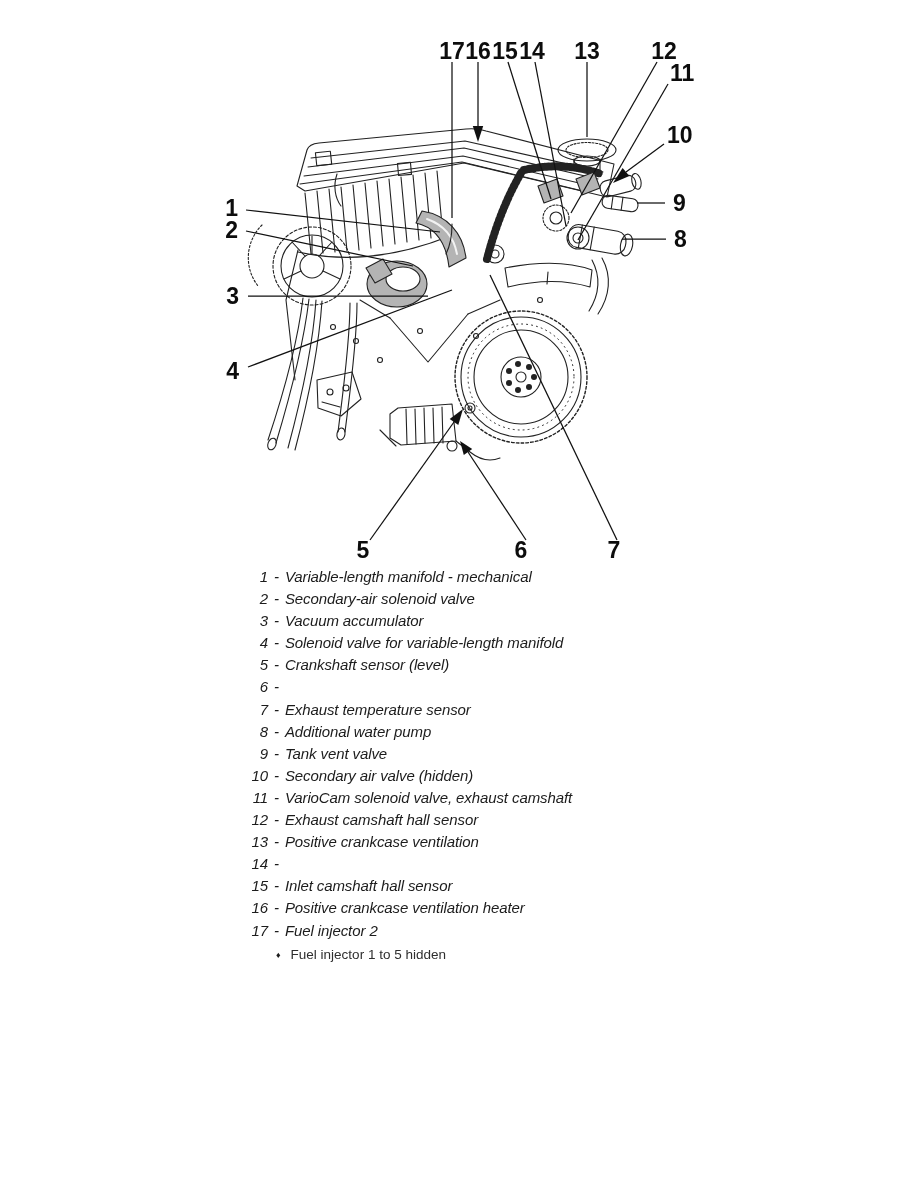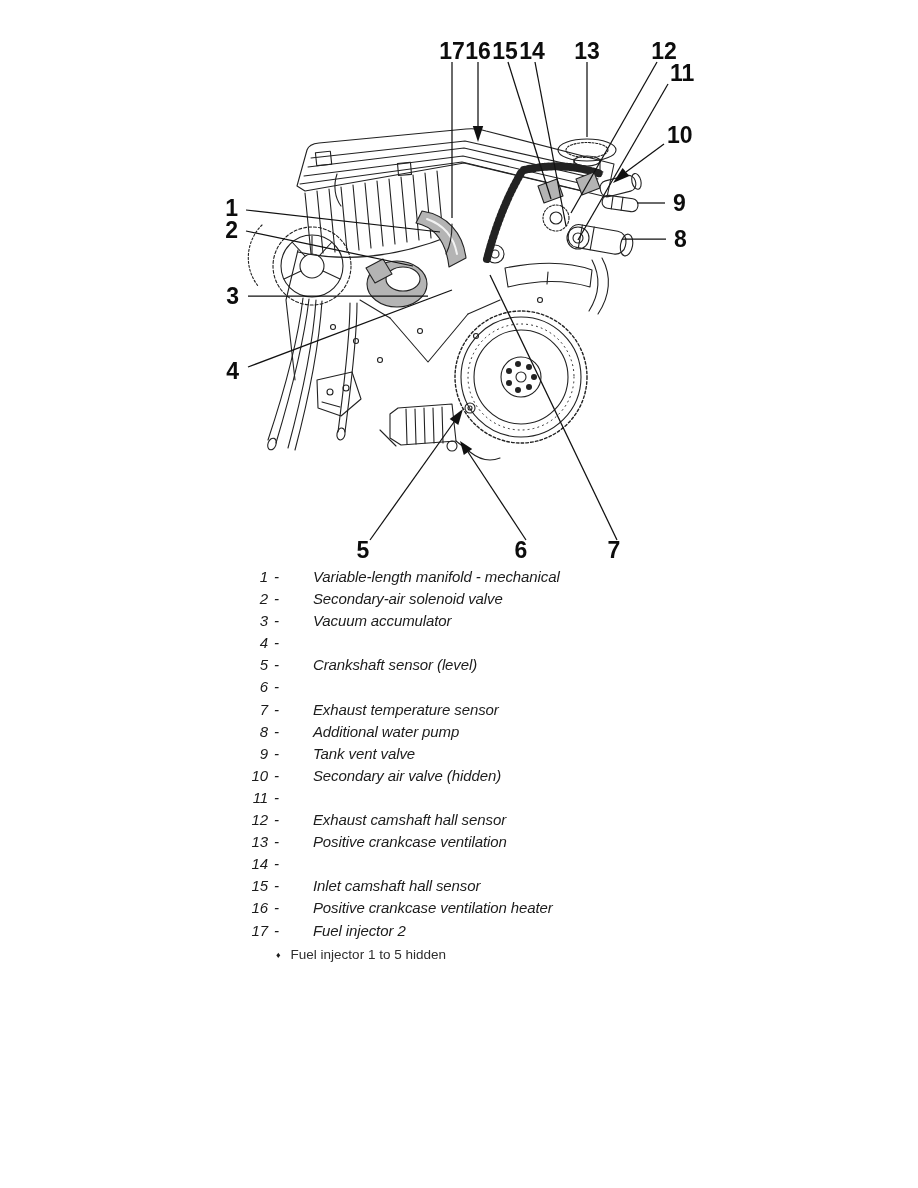--- a/index.html
+++ b/index.html
@@ -21,21 +21,21 @@
     position:absolute;left:244px;top:566px;width:480px;
     color:#1c1c1c;
   }
   .legend-row{
     display:flex;align-items:baseline;height:22.1px;
     font-style:italic;font-size:15px;line-height:22.1px;
     letter-spacing:-0.1px;
   }
   .legend-row .num{display:inline-block;width:24px;text-align:right;flex:0 0 24px;}
   .legend-row .dash{margin:0 6px;}
-  .legend-row .lbl{white-space:nowrap;margin-left:28px;}
+  .legend-row .lbl{white-space:nowrap;}
   .note{
     margin-top:3px;margin-left:32px;
     font-size:13.5px;color:#2e2e2e;font-style:normal;
     display:flex;align-items:center;height:20px;
   }
   .note .bullet{font-size:9px;margin-right:10px;color:#1c1c1c;}
 </style>
 </head>
 <body>
 
@@ -231,20 +231,21 @@
 
   <div class="legend-row">
     <span class="num">3</span>
     <span class="dash">-</span>
     <span class="lbl">Vacuum accumulator</span>
   </div>
 
   <div class="legend-row">
     <span class="num">4</span>
     <span class="dash">-</span>
+    <span class="lbl">Solenoid valve for variable-length manifold</span>
   </div>
 
   <div class="legend-row">
     <span class="num">5</span>
     <span class="dash">-</span>
     <span class="lbl">Crankshaft sensor (level)</span>
   </div>
 
   <div class="legend-row">
     <span class="num">6</span>
@@ -271,20 +272,21 @@
 
   <div class="legend-row">
     <span class="num">10</span>
     <span class="dash">-</span>
     <span class="lbl">Secondary air valve (hidden)</span>
   </div>
 
   <div class="legend-row">
     <span class="num">11</span>
     <span class="dash">-</span>
+    <span class="lbl">VarioCam solenoid valve, exhaust camshaft</span>
   </div>
 
   <div class="legend-row">
     <span class="num">12</span>
     <span class="dash">-</span>
     <span class="lbl">Exhaust camshaft hall sensor</span>
   </div>
 
   <div class="legend-row">
     <span class="num">13</span>

